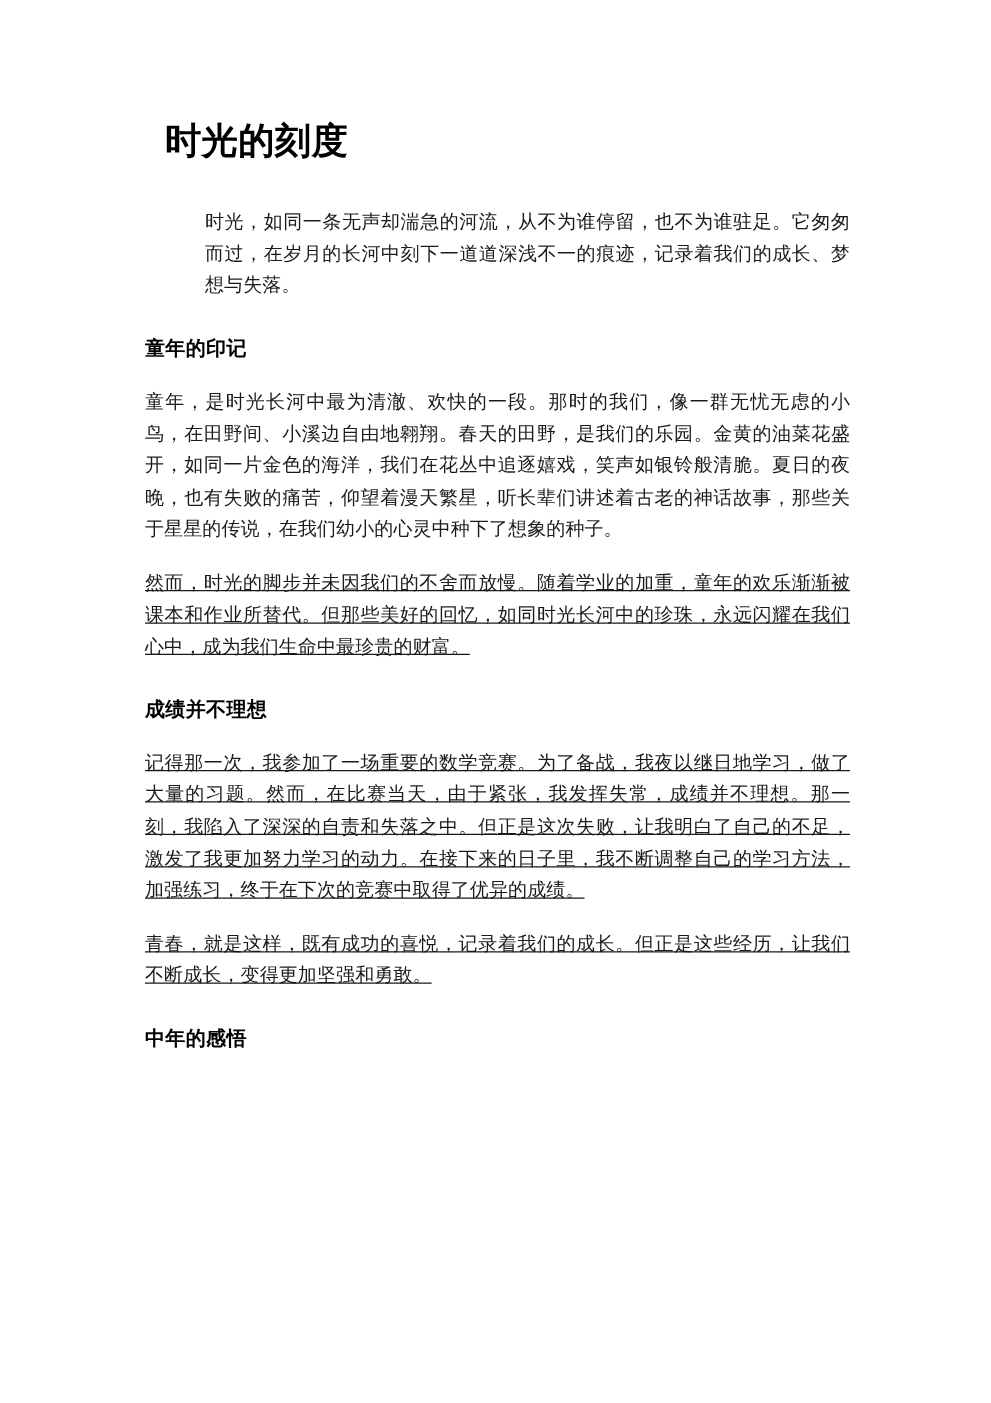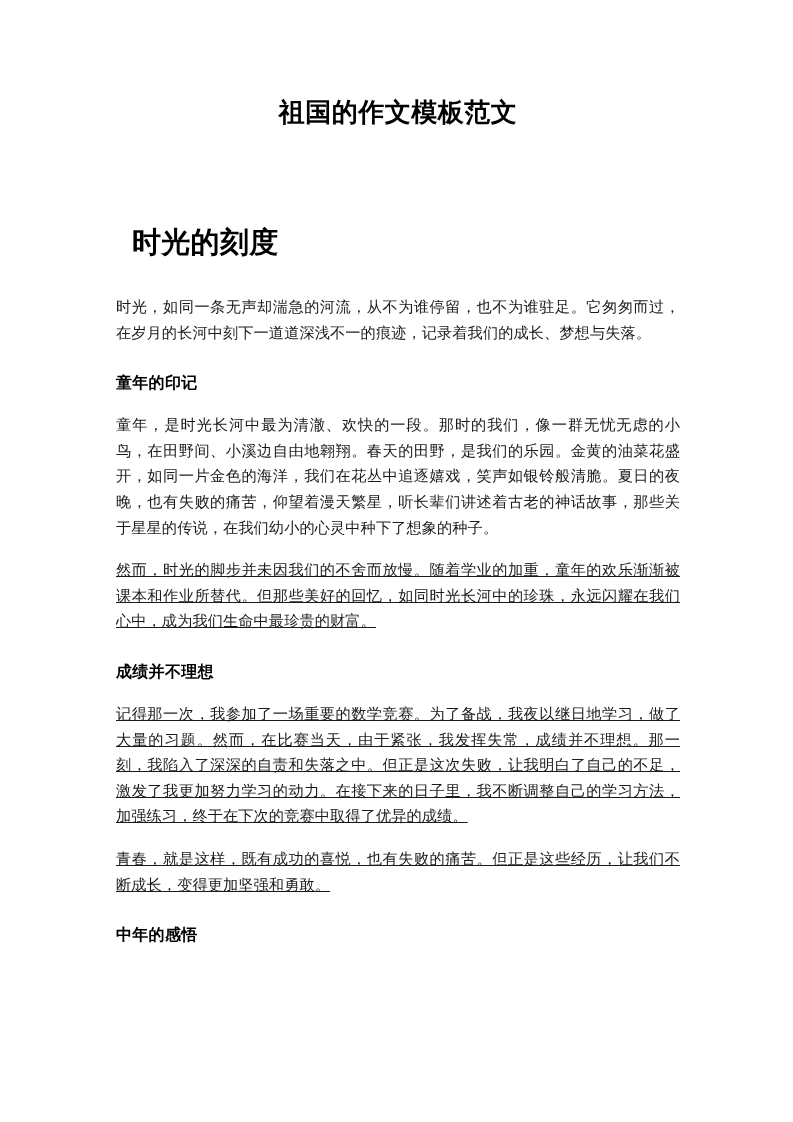--- a/index.html
+++ b/index.html
@@ -68,46 +68,46 @@
     text-justify: inter-character;
     color: #1a1a1a;
     letter-spacing: 0.1px;
   }
   .para.tight {
     padding-top: 17px;
     text-decoration: underline;
   }
   .h1 + .para {
     padding-top: 19px;
+    margin-left: 48px;
   }
   .h2 + .para {
     padding-top: 20px;
   }
 </style>
 </head>
 <body>
 
 <div class="page">
   <div class="page-body">
 
-    <h1 class="doc-title">祖国的作文模板范文</h1>
 
     <h2 class="h1">时光的刻度</h2>
 
     <p class="para">时光，如同一条无声却湍急的河流，从不为谁停留，也不为谁驻足。它匆匆而过，在岁月的长河中刻下一道道深浅不一的痕迹，记录着我们的成长、梦想与失落。</p>
 
     <h3 class="h2">童年的印记</h3>
 
     <p class="para">童年，是时光长河中最为清澈、欢快的一段。那时的我们，像一群无忧无虑的小鸟，在田野间、小溪边自由地翱翔。春天的田野，是我们的乐园。金黄的油菜花盛开，如同一片金色的海洋，我们在花丛中追逐嬉戏，笑声如银铃般清脆。夏日的夜晚，也有失败的痛苦，仰望着漫天繁星，听长辈们讲述着古老的神话故事，那些关于星星的传说，在我们幼小的心灵中种下了想象的种子。</p>
 
     <p class="para tight">然而，时光的脚步并未因我们的不舍而放慢。随着学业的加重，童年的欢乐渐渐被课本和作业所替代。但那些美好的回忆，如同时光长河中的珍珠，永远闪耀在我们心中，成为我们生命中最珍贵的财富。</p>
 
     <h3 class="h2">成绩并不理想</h3>
 
 
     <p class="para tight">记得那一次，我参加了一场重要的数学竞赛。为了备战，我夜以继日地学习，做了大量的习题。然而，在比赛当天，由于紧张，我发挥失常，成绩并不理想。那一刻，我陷入了深深的自责和失落之中。但正是这次失败，让我明白了自己的不足，激发了我更加努力学习的动力。在接下来的日子里，我不断调整自己的学习方法，加强练习，终于在下次的竞赛中取得了优异的成绩。</p>
 
-    <p class="para tight">青春，就是这样，既有成功的喜悦，也有失败的痛苦。但正是这些经历，让我们不断成长，变得更加坚强和勇敢。</p>
+    <p class="para tight">青春，就是这样，既有成功的喜悦，记录着我们的成长。但正是这些经历，让我们不断成长，变得更加坚强和勇敢。</p>
 
     <h3 class="h2">中年的感悟</h3>
 
   </div>
 </div>
 
 </body></html>

